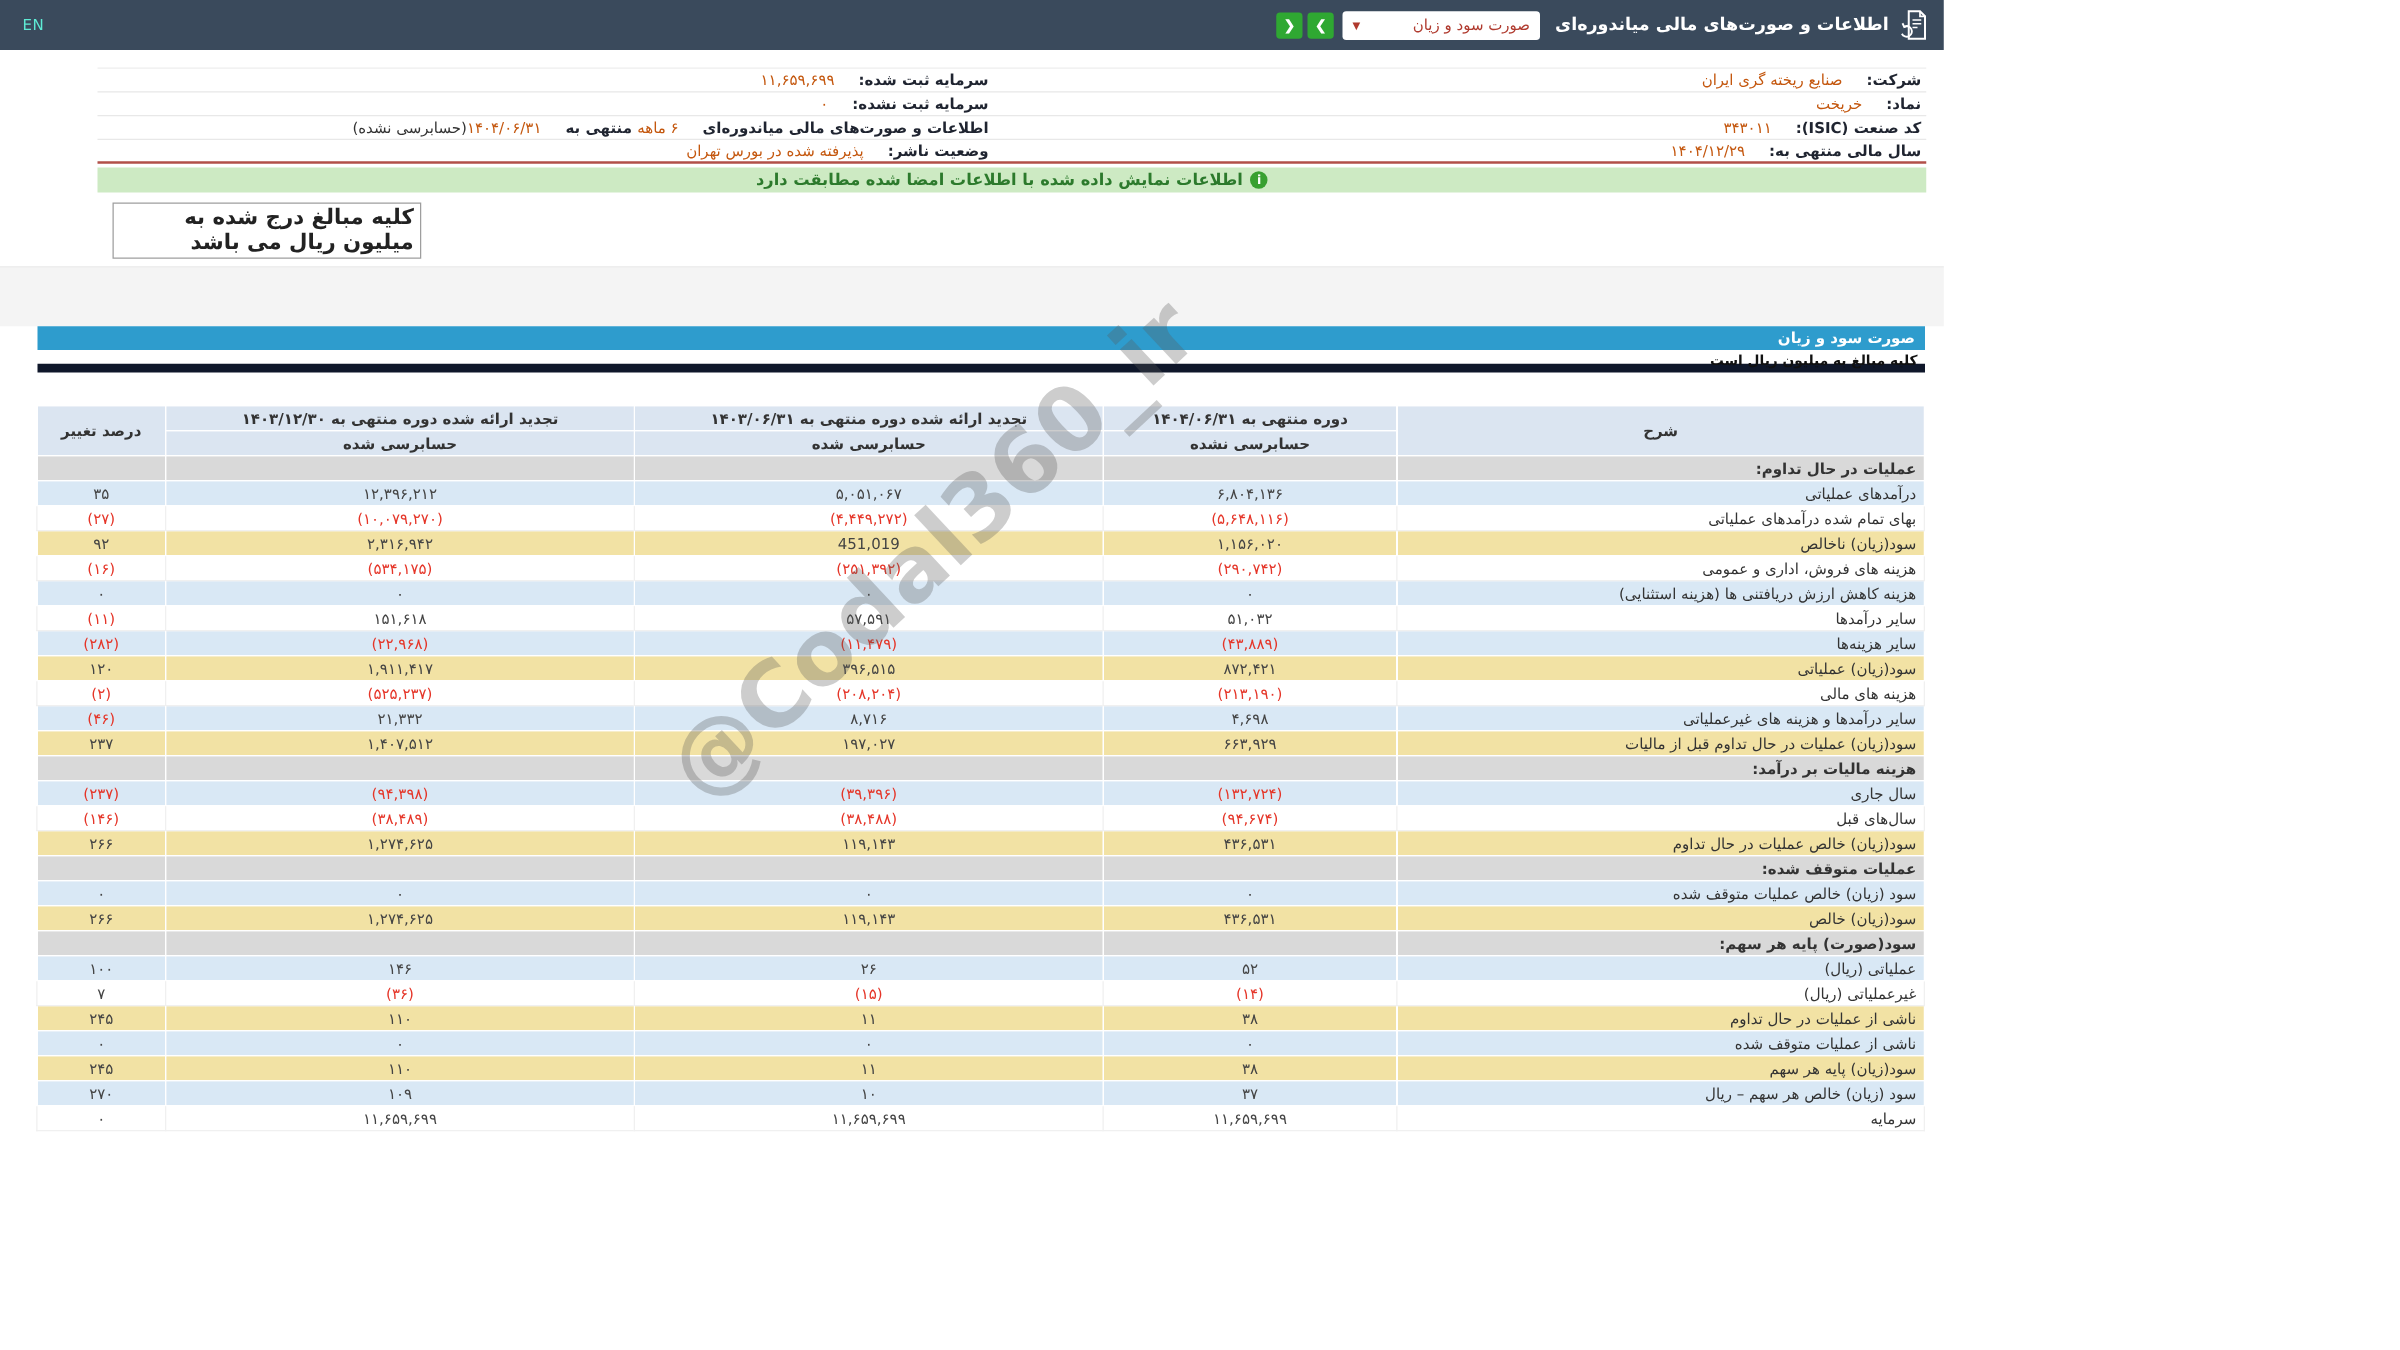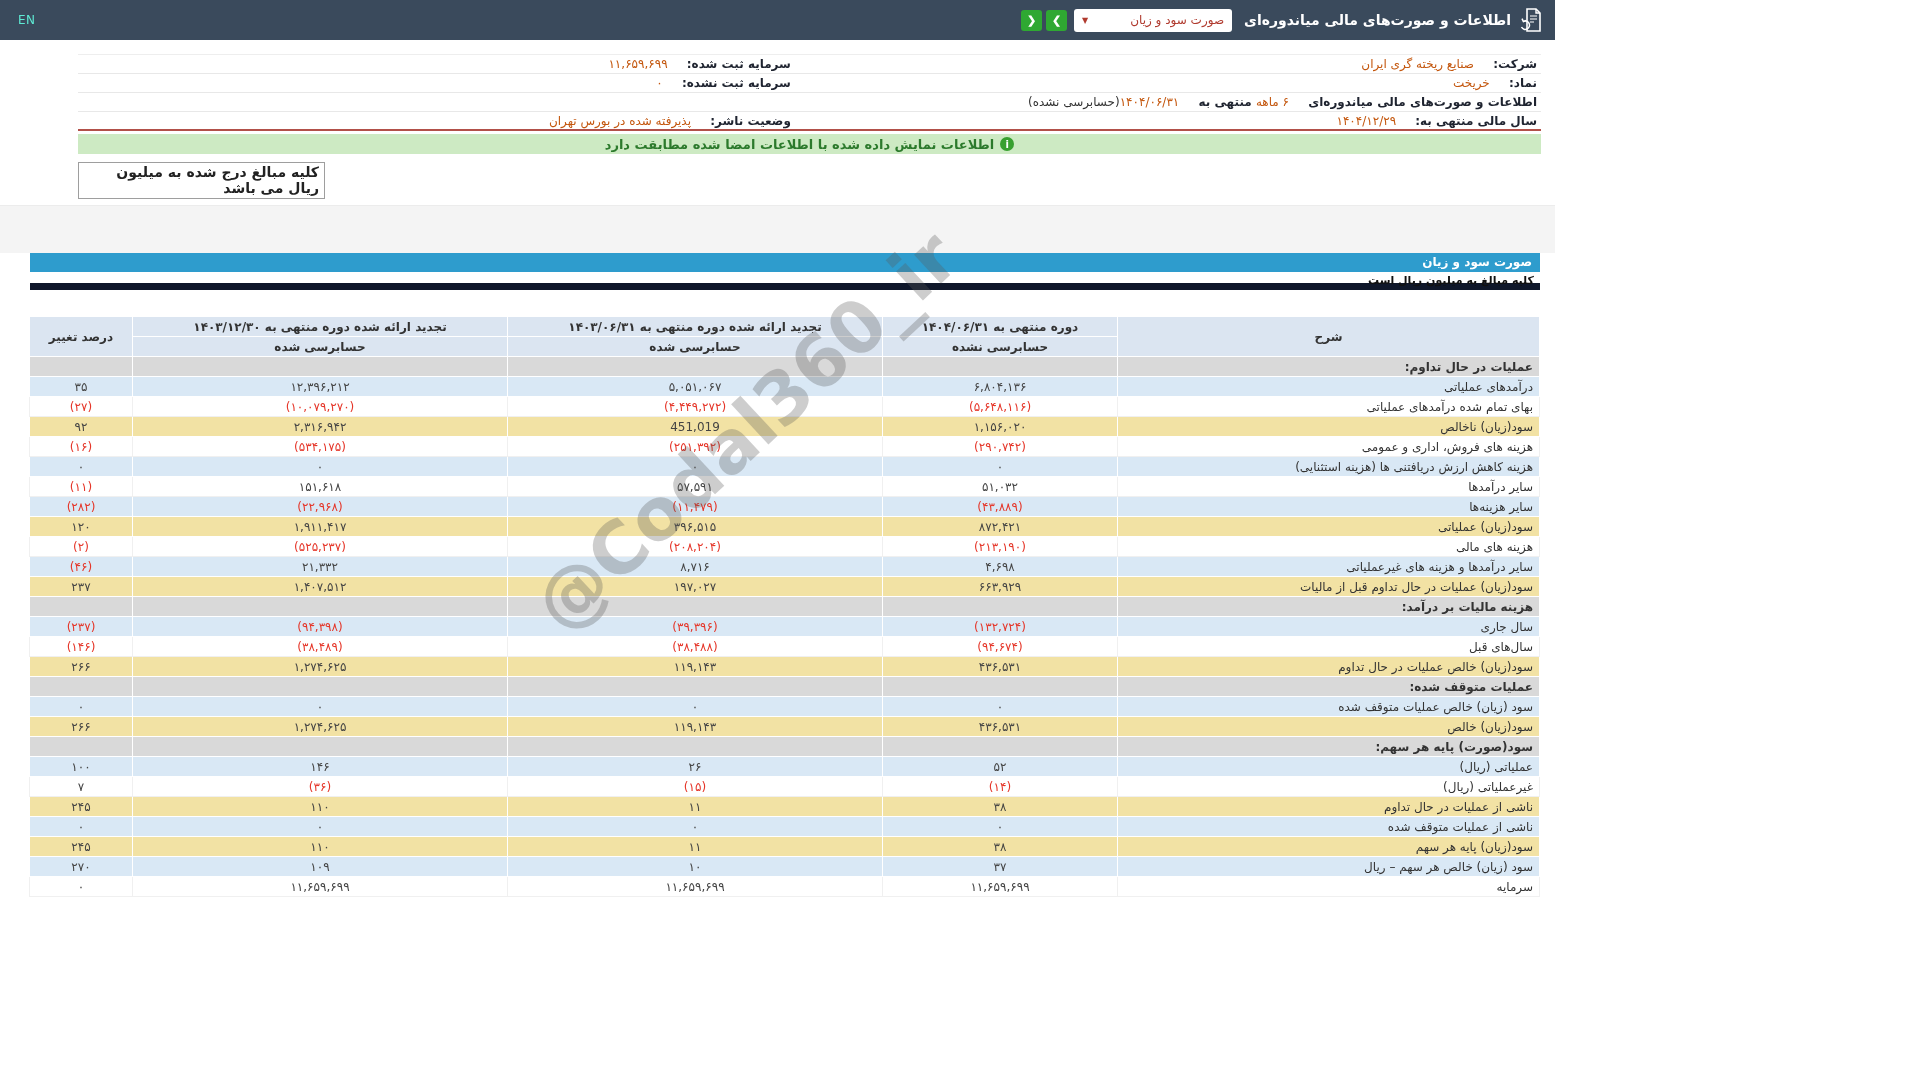--- a/index.html
+++ b/index.html
@@ -56,23 +56,23 @@
     font-weight: bold; font-size: 13px; height: 20px;
     display: flex; align-items: center; justify-content: center; gap: 6px;
   }
   .info-icon {
     width: 14px; height: 14px; border-radius: 50%; background: #38a030;
     color: #fff; font-size: 10px; font-weight: bold; font-style: normal;
     display: flex; align-items: center; justify-content: center; flex: 0 0 auto;
   }
   .million-note {
     width: 247px;
-    margin: 8px auto 6px 0; 
+    margin: 8px auto 6px 12px; 
     border: 1px solid #9e9e9e; background: #fff;
-    font-size: 14px; font-weight: bold; color: #222;
+    font-size: 17px; font-weight: bold; color: #222;
     padding: 1px 5px 2px; text-align: right;
   }
 
   .section-gap { height: 48px; background: #f4f4f4; margin-top: 2px; border-top: 1px solid #ececec; }
 
   
   .statement { margin: 0 15px 0 30px; }
   .blue-bar {
     background: #2e9ccd; color: #fff; font-weight: bold; font-size: 12px;
     height: 19px; line-height: 19px; padding: 0 8px;
@@ -139,20 +139,21 @@
     <div class="info-rows">
         <div class="info-row">
           <div class="info-cell right"><span class="seg-label">شرکت: </span><span class="seg-accent">صنایع ریخته گری ایران</span></div>
           <div class="info-cell left"><span class="seg-label">سرمایه ثبت شده: </span><span class="seg-accent">۱۱,۶۵۹,۶۹۹</span></div>
         </div>
         <div class="info-row">
           <div class="info-cell right"><span class="seg-label">نماد: </span><span class="seg-accent">خریخت</span></div>
           <div class="info-cell left"><span class="seg-label">سرمایه ثبت نشده: </span><span class="seg-accent">۰</span></div>
         </div>
         <div class="info-row">
+          <div class="info-cell right"><span class="seg-label">کد صنعت (ISIC): </span><span class="seg-accent">۳۴۳۰۱۱</span></div>
           <div class="info-cell left"><span class="seg-label">اطلاعات و صورت‌های مالی میاندوره‌ای </span><span class="seg-accent">۶ ماهه</span><span class="seg-label"> منتهی به </span><span class="seg-accent">۱۴۰۴/۰۶/۳۱</span><span class="seg-dark">(حسابرسی نشده)</span></div>
         </div>
         <div class="info-row last">
           <div class="info-cell right"><span class="seg-label">سال مالی منتهی به: </span><span class="seg-accent">۱۴۰۴/۱۲/۲۹</span></div>
           <div class="info-cell left"><span class="seg-label">وضعیت ناشر: </span><span class="seg-accent">پذیرفته شده در بورس تهران</span></div>
         </div>
       </div>
 
     <div class="signed-bar">
       <i class="info-icon">i</i>

